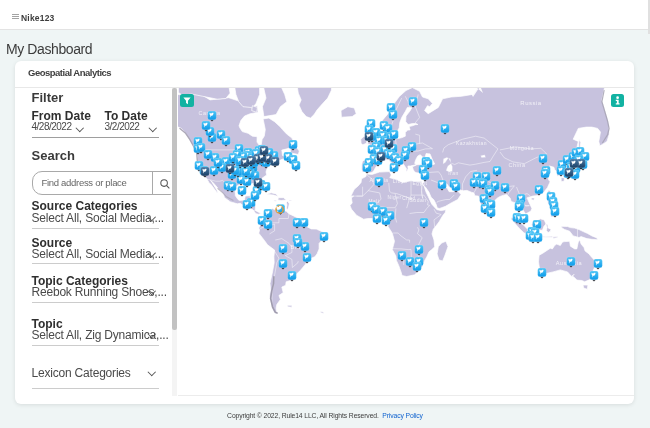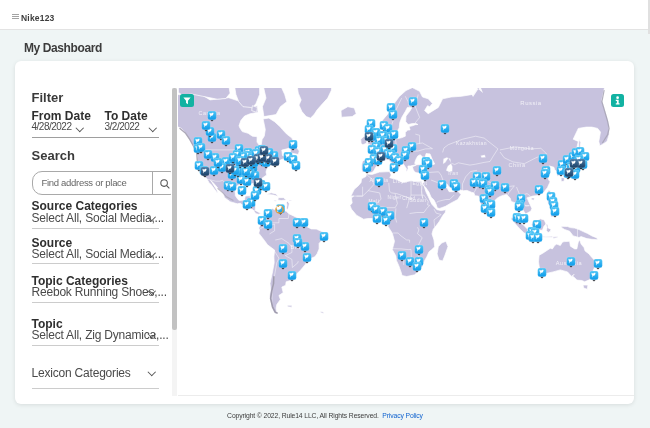--- a/index.html
+++ b/index.html
@@ -3,21 +3,21 @@
 *{margin:0;padding:0;box-sizing:border-box}
 body{width:650px;height:428px;font-family:"Liberation Sans",sans-serif;background:#eff5f5;position:relative;overflow:hidden}
 .topbar{position:absolute;left:0;top:0;width:650px;height:30px;background:#fff;border-bottom:1px solid #e3e3e3}
 .burger{position:absolute;left:12px;top:13.5px;width:7px;height:6px}
 .burger div{height:1.4px;background:#a3a3a3;margin-bottom:0.9px}
 .brand{position:absolute;left:21px;top:13px;font-size:8.5px;font-weight:700;color:#3c3c3c;letter-spacing:0.2px}
 .user{position:absolute;right:18px;top:0;height:34px;display:flex;align-items:center}
 .user .mail{font-size:7.5px;color:#3c3c3c;font-weight:700;margin-left:7px;letter-spacing:-0.05px}
 .chev{display:inline-block;width:4.5px;height:4.5px;border-right:1.1px solid #555;border-bottom:1.1px solid #555;transform:rotate(45deg);margin-left:7px;margin-top:-3px}
 .pagescroll{position:absolute;right:0;top:0;width:2px;height:34px;background:#e0e0e0}
-.subbar{position:absolute;left:24px;top:41px;font-size:12px;font-weight:700;color:#3c3c3c;letter-spacing:-0.4px}
+.subbar{position:absolute;left:6px;top:41px;font-size:14px;font-weight:400;color:#3c3c3c;letter-spacing:-0.4px}
 .card{position:absolute;left:15px;top:61px;width:619px;height:343px;background:#fff;border-radius:6px;box-shadow:0 1px 4px rgba(0,0,0,.10)}
 .cardh{position:absolute;left:0;top:0;width:100%;height:27px;border-bottom:1px solid #e8e8e8;font-size:9.5px;font-weight:700;color:#3f3f3f;line-height:24.5px;padding-left:13px;letter-spacing:-0.5px}
 .panel{position:absolute;left:0;top:27px;width:156px;height:308px;overflow:hidden}
 .panel .in{position:absolute;left:16.5px;top:0;width:127px}
 h2{font-size:13px;font-weight:700;color:#3a3a3a}
 .lbl{font-size:12px;font-weight:700;color:#2f2f2f}
 .val{font-size:12px;color:#4a4a4a;letter-spacing:-0.2px;white-space:nowrap}
 .dchev{position:absolute;width:5.5px;height:5.5px;border-right:1.1px solid #4f4f4f;border-bottom:1.1px solid #4f4f4f;transform:rotate(45deg)}
 .hr{position:absolute;left:16.5px;width:127px;border-top:1px solid #9e9e9e}
 .hr2{position:absolute;left:16.5px;width:127px;border-top:1px solid #ccc}
@@ -35,20 +35,21 @@
  <div class="burger">
       <div></div>
       <div></div>
       <div></div>
     </div>
  <div class="brand">Nike123</div>
  <div class="pagescroll"></div>
 </div>
 <div class="subbar">My Dashboard</div>
 <div class="card">
+ <div class="cardh">Geospatial Analytics</div>
  <div class="panel">
       <div class="in">
    <h2 style="position:absolute;top:1.5px;left:0">Filter</h2>
    <div class="lbl" style="position:absolute;top:21px;left:0">From Date</div>
    <div class="lbl" style="position:absolute;top:21px;left:73px">To Date</div>
    <div class="val" style="position:absolute;top:33px;left:0;font-size:10px;letter-spacing:-0.5px">4/28/2022</div>
    <div class="val" style="position:absolute;top:33px;left:73px;font-size:10px;letter-spacing:-0.5px">3/2/2022</div>
    <div class="dchev" style="top:37px;left:45px"></div>
    <div class="dchev" style="top:37px;left:118px"></div>
    <h2 style="position:absolute;top:60px;left:0">Search</h2>

